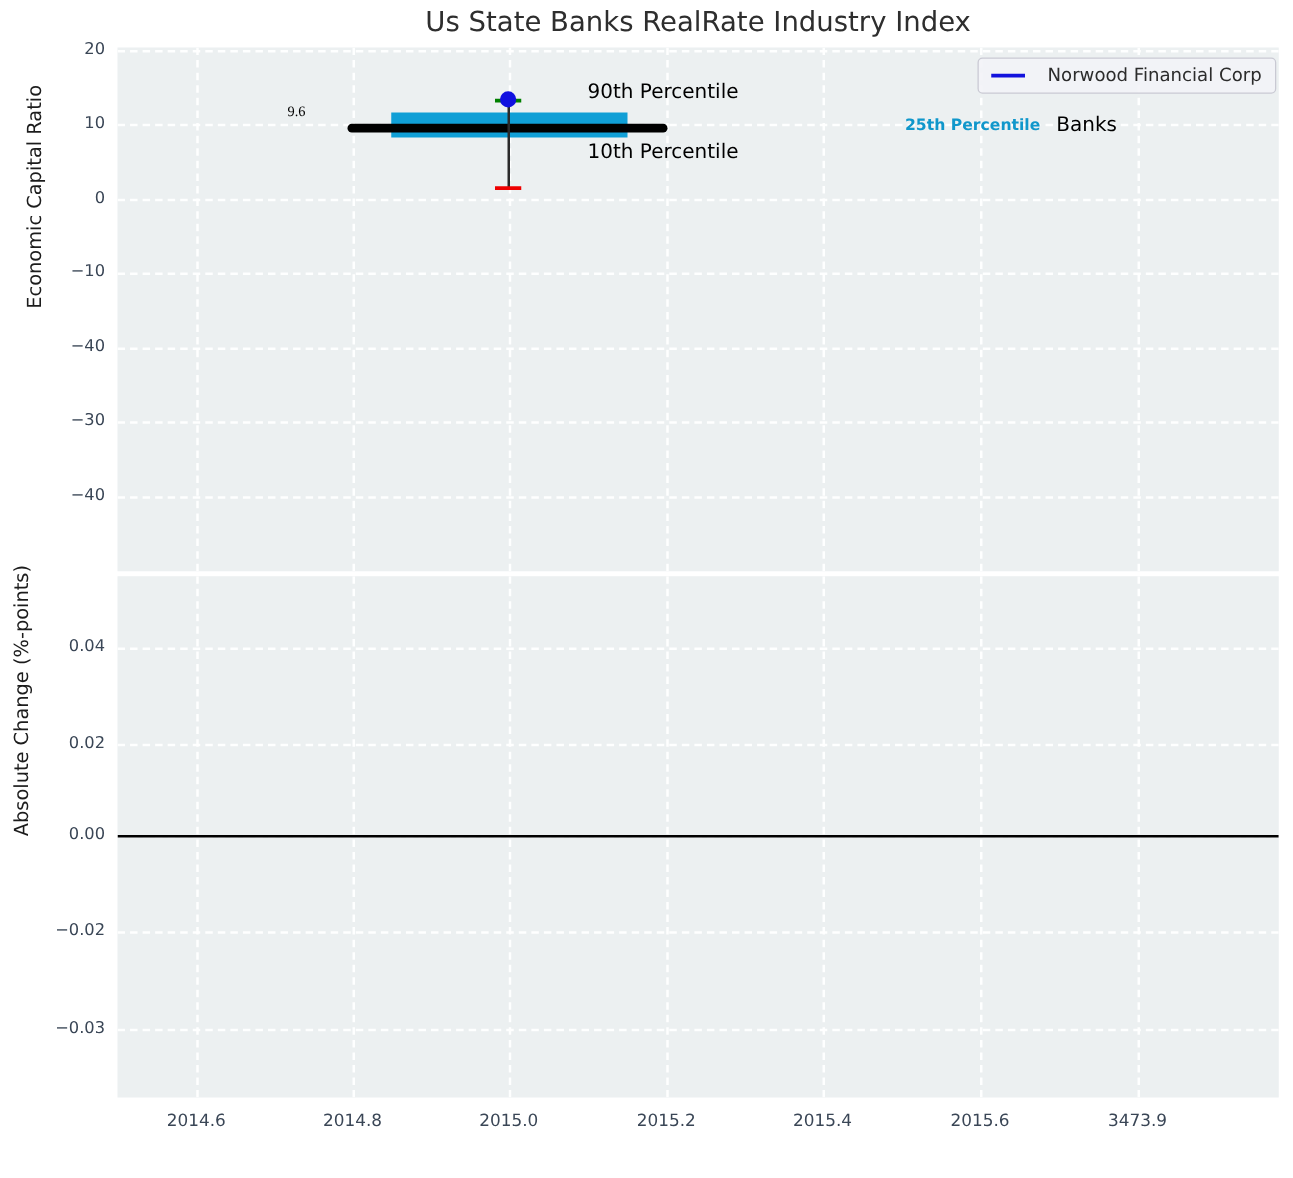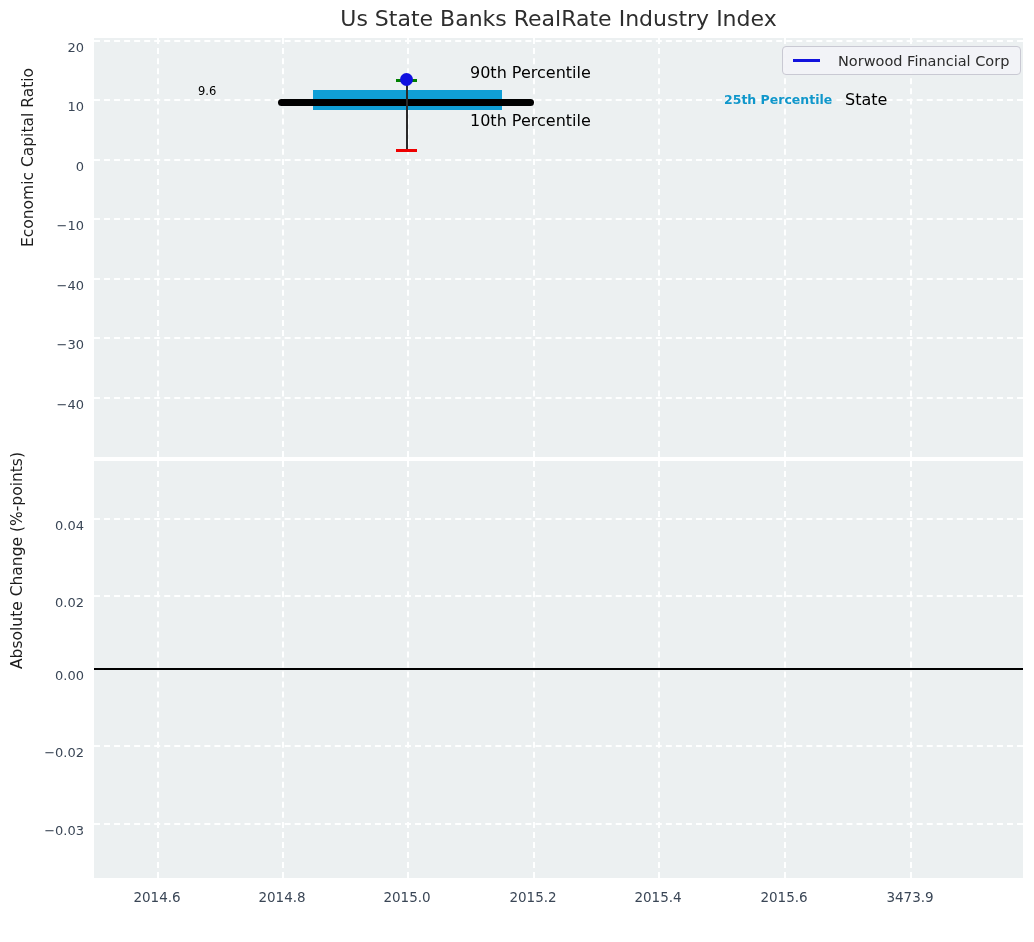--- a/index.html
+++ b/index.html
@@ -8,37 +8,37 @@
     font-family:"DejaVu Sans","Liberation Sans",sans-serif;overflow:hidden;
   }
   .plot{position:absolute;left:94px;width:929px;background:#ecf0f1;overflow:hidden;}
   #top-plot{top:38px;height:419px;}
   #bottom-plot{top:461px;height:417px;}
   .vgrid{position:absolute;top:0;bottom:0;width:0;border-left:2px dashed rgba(255,255,255,0.95);}
   .hgrid{position:absolute;left:0;right:0;height:0;border-top:2px dashed rgba(255,255,255,0.95);}
   .chart-title{position:absolute;left:94px;top:6px;width:929px;text-align:center;
     font-size:22px;color:#2e2e2e;}
   .tick{position:absolute;font-size:13px;color:#3a4656;line-height:16px;}
-  .ytick{width:62px;left:22px;text-align:right;margin-top:8px;}
+  .ytick{width:62px;left:22px;text-align:right;}
   .xtick{width:90px;text-align:center;top:889px;font-size:13.5px;}
   .axis-label{position:absolute;width:0;height:0;}
   .axis-label > span{display:block;white-space:nowrap;transform:translate(-50%,-50%) rotate(-90deg);
     font-size:15.5px;color:#1c1c1c;}
   .xlabel{position:absolute;left:94px;width:929px;top:911px;text-align:center;
     font-size:15.5px;color:#1c1c1c;}
   .band{position:absolute;left:219px;top:52px;width:189px;height:20px;background:#109fd6;}
   .median-line{position:absolute;left:184px;top:61px;width:256px;height:7px;background:#000;border-radius:3.5px;}
   .err-line{position:absolute;left:312px;top:41px;width:2px;height:74px;background:#2a2a2a;}
   .err-line{height:73px;}
   .cap{position:absolute;left:302px;width:21px;height:3px;}
   .cap-top{top:41px;background:#008000;}
   .cap-bottom{top:111px;background:#ee0000;}
   .dot{position:absolute;left:306px;top:35px;width:13px;height:13px;border-radius:50%;background:#1010e0;}
   .anno{position:absolute;color:#000;}
-  .anno-val{left:104px;top:46px;font-size:11.5px;}
+  .anno-val{left:136px;top:46px;font-size:11.5px;font-family:Liberation Serif, serif;}
   .anno-p90{left:376px;top:25px;font-size:16px;}
   .anno-p10{left:376px;top:73px;font-size:16px;}
   .anno-p25{left:630px;top:54px;font-size:12.5px;font-weight:bold;color:#1097cb;}
   .anno-med{left:751px;top:52px;font-size:16px;}
   .legend{position:absolute;left:688px;top:8px;width:237px;height:27px;
     background:rgba(243,243,247,0.9);border:1px solid #c9c9d3;border-radius:4px;
     display:flex;align-items:center;gap:8px;}
   .legend-line{width:27px;height:2.5px;background:#1212dd;margin:0 10px 0 10px;flex:none;}
   .legend-text{font-size:14.5px;color:#2c2c2c;white-space:nowrap;}
   .zero-line{position:absolute;left:0;top:207px;width:100%;height:2px;background:#000;}
@@ -70,21 +70,21 @@
     <div class="median-line"></div>
     <div class="err-line"></div>
     <div class="cap cap-top"></div>
     <div class="cap cap-bottom"></div>
     <div class="dot"></div>
 
     <div class="anno anno-val" style="position:absolute">9.6</div>
     <div class="anno anno-p90" style="position:absolute">90th Percentile</div>
     <div class="anno anno-p10" style="position:absolute">10th Percentile</div>
     <div class="anno anno-p25" style="position:absolute">25th Percentile</div>
-    <div class="anno anno-med" style="position:absolute">State</div>
+    <div class="anno anno-med" style="position:absolute">Banks</div>
 
     <div class="legend">
       <span class="legend-line"></span>
       <span class="legend-text">Norwood Financial Corp</span>
     </div>
   </div>
 
   <div class="plot" id="bottom-plot">
     <div class="vgrid" style="left:63px"></div>
     <div class="vgrid" style="left:188px"></div>

